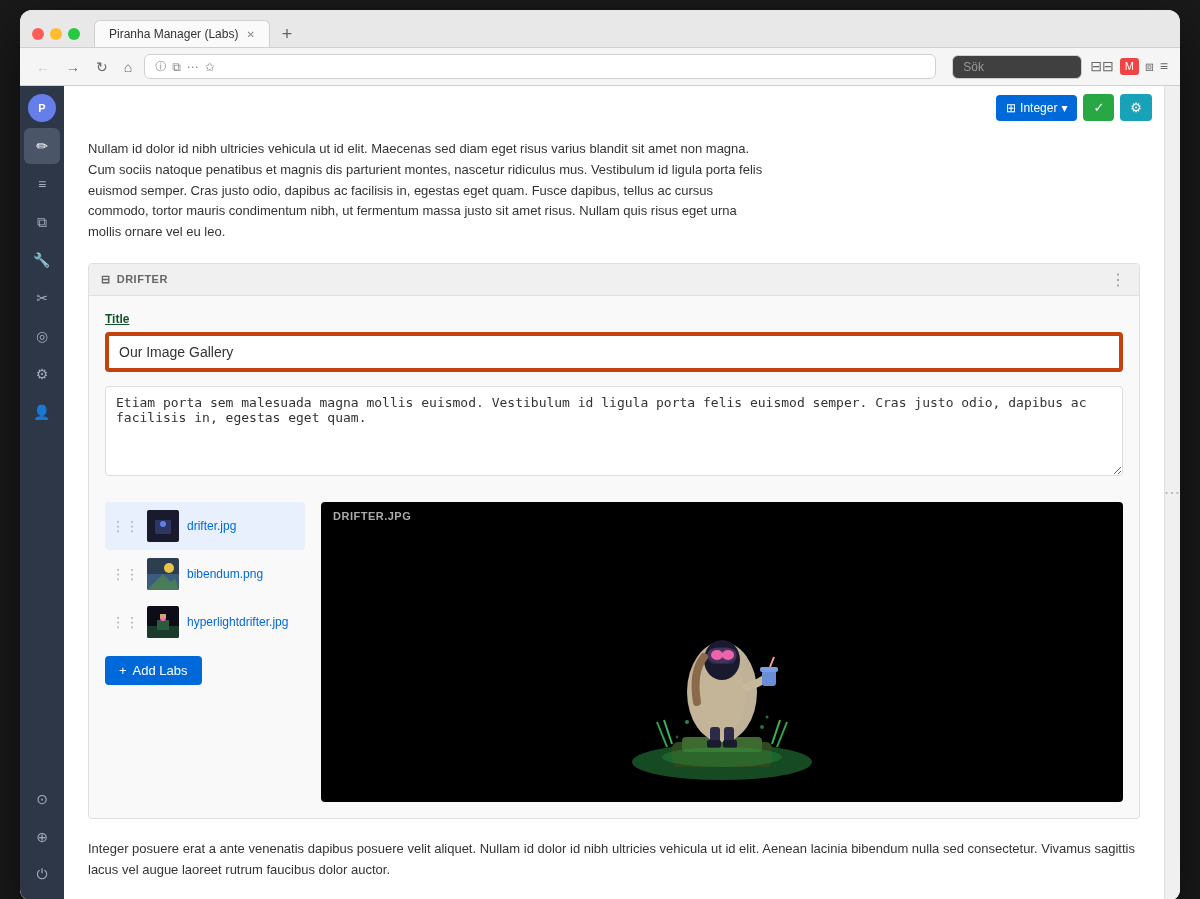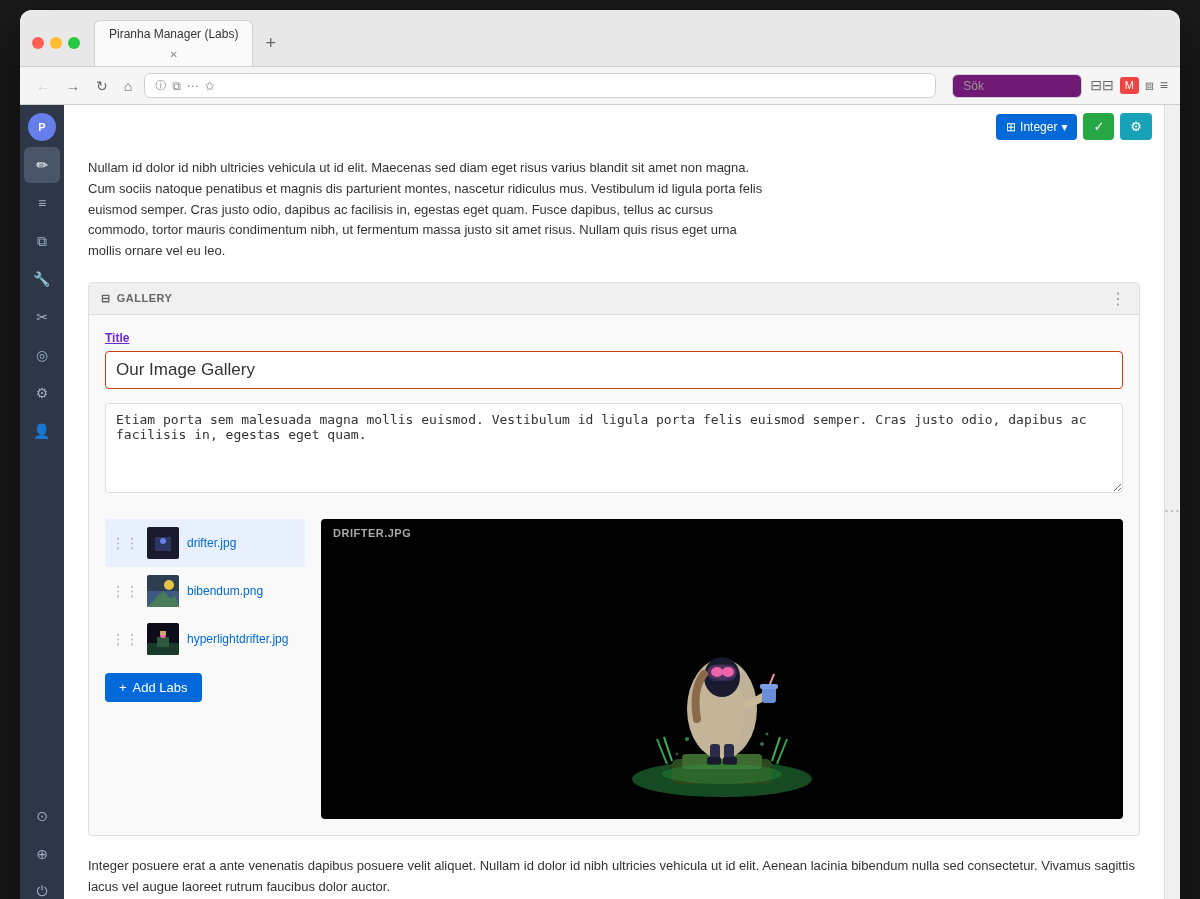--- a/index.html
+++ b/index.html
@@ -49,21 +49,20 @@
       border-radius: 6px 6px 0 0;
       padding: 6px 14px;
       font-size: 12px;
       color: #333;
       display: flex;
       align-items: center;
       gap: 8px;
       border: 1px solid #d0d0d0;
       border-bottom: none;
       max-width: 200px;
-      flex-direction: column;
     }
     .tab-close {
       color: #888;
       font-size: 10px;
       cursor: pointer;
     }
     .tab-new {
       background: none;
       border: none;
       font-size: 18px;
@@ -100,21 +99,21 @@
       font-size: 12px;
       color: #333;
       display: flex;
       align-items: center;
       gap: 6px;
     }
     .url-bar-icon { color: #888; font-size: 11px; }
     .url-text { flex: 1; font-size: 12px; color: #333; }
     .url-actions { display: flex; gap: 6px; color: #888; font-size: 12px; }
     .search-box {
-      background: #701a75;
+      background: #404040;
       border: 1px solid #d0d0d0;
       border-radius: 6px;
       padding: 4px 10px;
       font-size: 12px;
       color: #999;
       min-width: 130px;
       margin-left: 8px;
     }
     .toolbar-icons { display: flex; gap: 6px; color: #666; font-size: 14px; }
 
@@ -255,30 +254,30 @@
       letter-spacing: 1px;
     }
 
     .gallery-inner {
       padding: 16px;
     }
 
     .field-label {
       font-size: 12px;
       font-weight: 600;
-      color: #6d28d9;
+      color: #14532d;
       margin-bottom: 6px;
       text-decoration: underline;
     }
     .field-input {
       width: 100%;
-      border: 1px solid #c2410c;
+      border: 4px solid #c2410c;
       border-radius: 4px;
       padding: 8px 10px;
-      font-size: 17px;
+      font-size: 14px;
       color: #333;
       background: white;
       margin-bottom: 14px;
     }
     .field-textarea {
       width: 100%;
       border: 1px solid #ddd;
       border-radius: 4px;
       padding: 8px 10px;
       font-size: 13px;
@@ -471,21 +470,21 @@
       </div>
 
       <div class="page-content">
 
         <p class="intro-text">Nullam id dolor id nibh ultricies vehicula ut id elit. Maecenas sed diam eget risus varius blandit sit amet non magna. Cum sociis natoque penatibus et magnis dis parturient montes, nascetur ridiculus mus. Vestibulum id ligula porta felis euismod semper. Cras justo odio, dapibus ac facilisis in, egestas eget quam. Fusce dapibus, tellus ac cursus commodo, tortor mauris condimentum nibh, ut fermentum massa justo sit amet risus. Nullam quis risus eget urna mollis ornare vel eu leo.</p>
 
         <div class="gallery-block">
           <div class="gallery-header">
             <div class="gallery-title-label">
               <span>⊟</span>
-              <span>GALLERY</span>
+              <span>DRIFTER</span>
             </div>
             <span class="three-dots">⋮</span>
           </div>
 
           <div class="gallery-inner">
             <div class="field-label">Title</div>
             <input class="field-input" type="text" value="Our Image Gallery" style="">
 
             <textarea class="field-textarea" style="">Etiam porta sem malesuada magna mollis euismod. Vestibulum id ligula porta felis euismod semper. Cras justo odio, dapibus ac facilisis in, egestas eget quam.</textarea>
 

